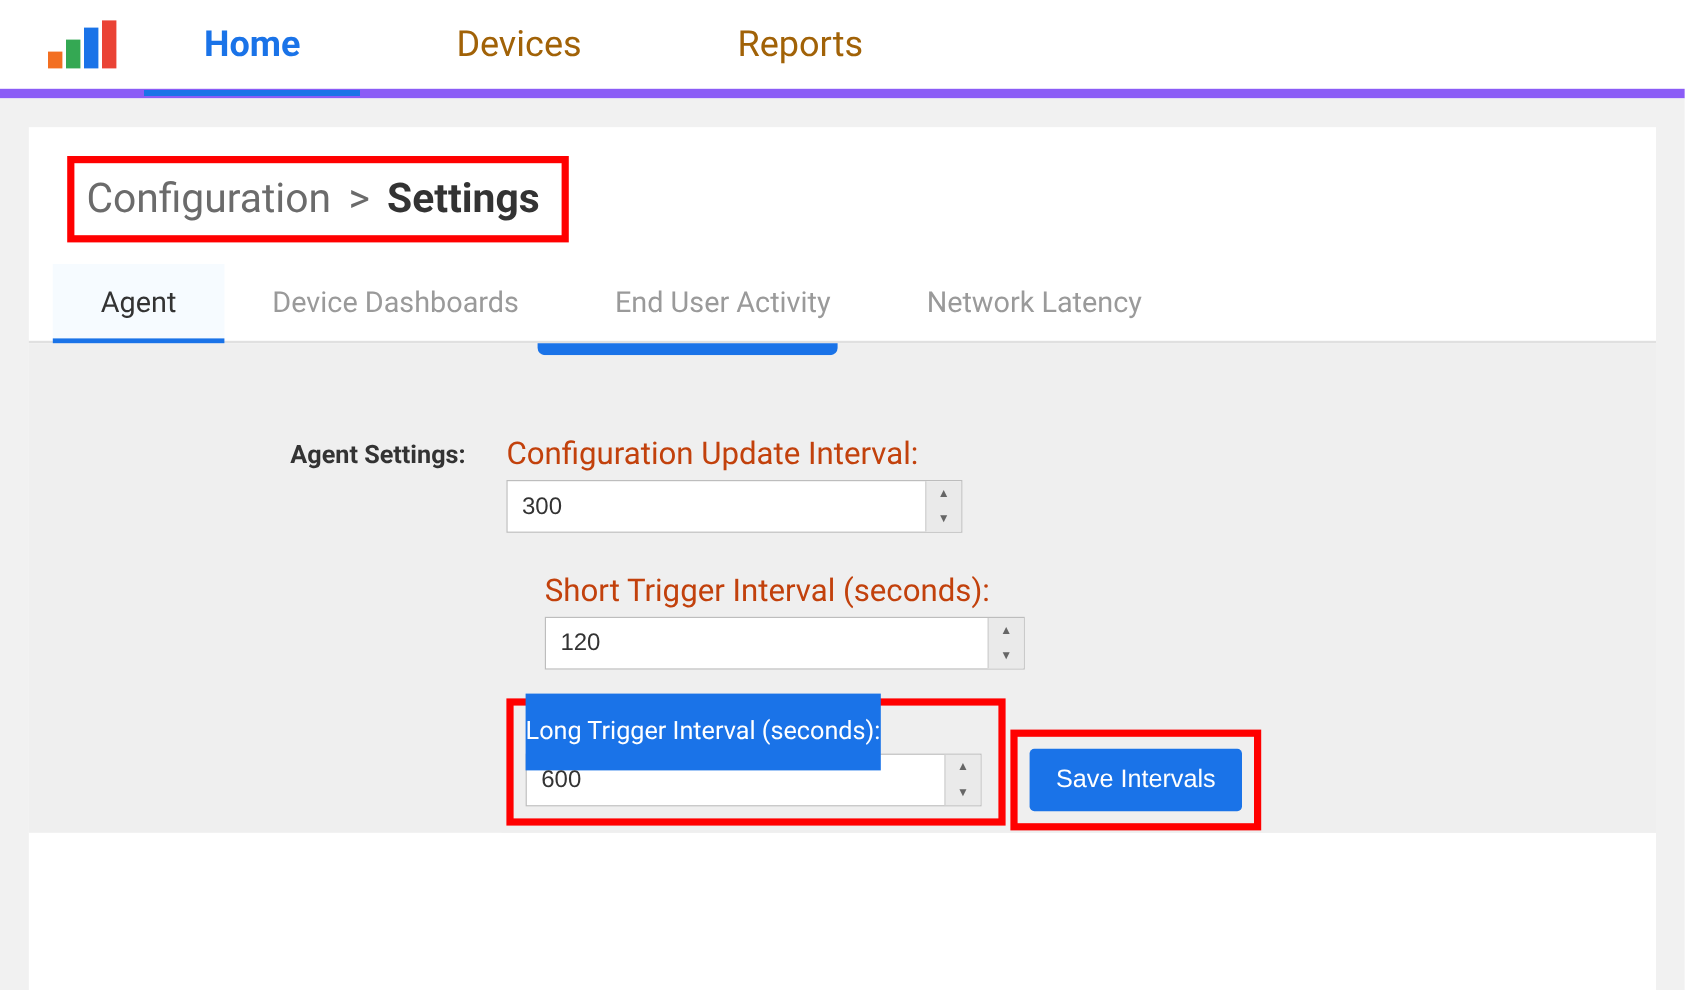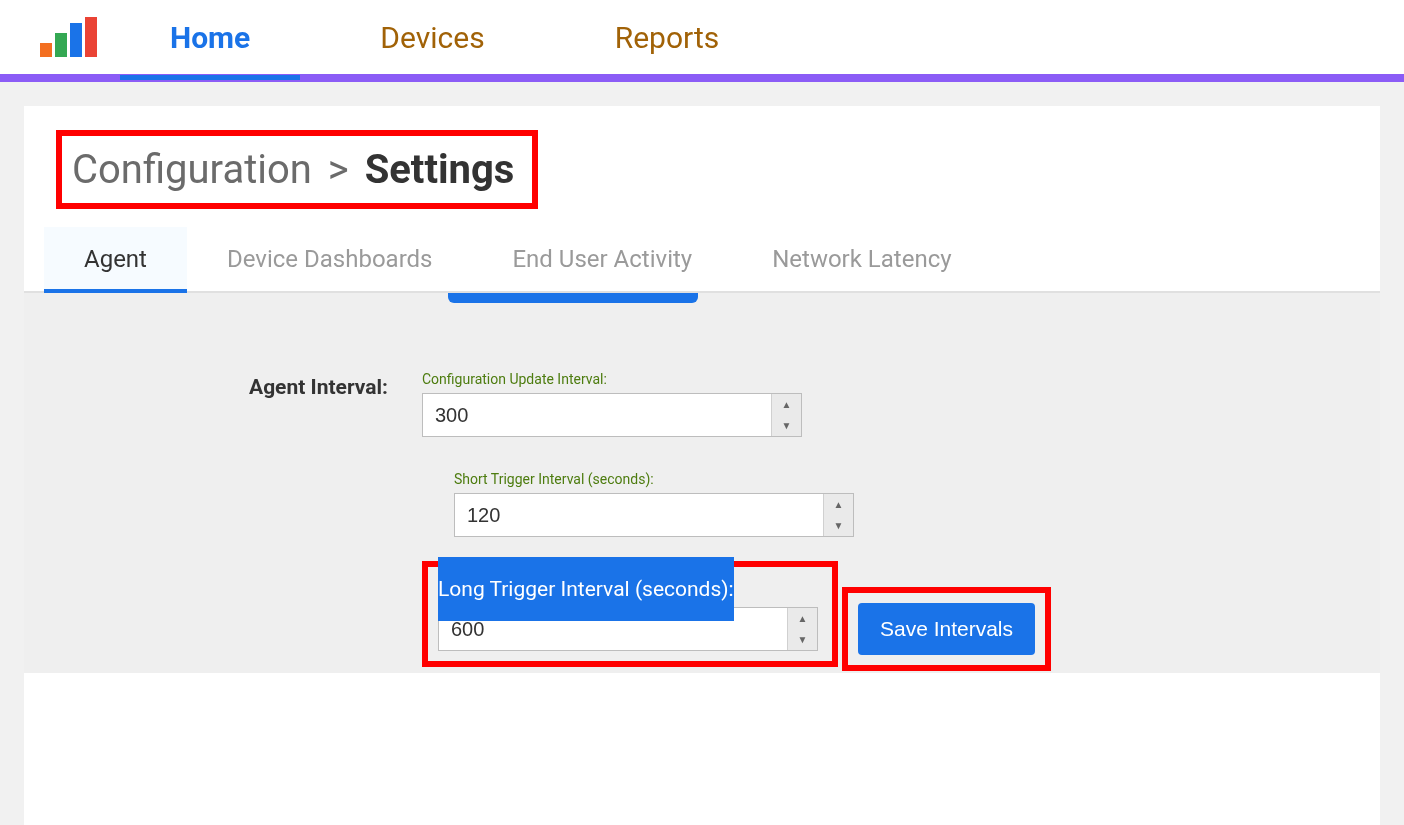--- a/index.html
+++ b/index.html
@@ -57,21 +57,21 @@
     min-height: 719px;
     padding: 0;
   }
   .bc-row { padding: 24px 0 0 0; }
   .breadcrumb-box {
     display: inline-block;
     border: 6px solid #ff0000;
     padding: 10px 18px 10px 10px;
     margin-left: 32px;
   }
-  .breadcrumb { font-size: 40px; color:#6b6b6b; }
+  .breadcrumb { font-size: 34px; color:#6b6b6b; }
   .breadcrumb .sep { margin: 0 6px; }
   .breadcrumb .strong { font-weight: 700; color:#333; }
   .subtabs {
     display: flex;
     margin-top: 18px;
     border-bottom: 2px solid #e0e0e0;
   }
   .subtab {
     font-size: 24px;
     color:#9a9a9a;
@@ -113,22 +113,22 @@
     margin-left: 30px;
     width: 250px;
     height: 10px;
     background:#1a73e8;
     border-radius: 0 0 6px 6px;
   }
   .spacer1 { height: 34px; background:#efefef; }
   .form-stack { padding-top: 68px; }
   .form-group { margin-bottom: 34px; }
   .form-group .label {
-    font-size: 14px;
-    color:#4d7c0f;
+    font-size: 26px;
+    color:#c2410c;
     display: block;
     margin-bottom: 6px;
   }
   .number-field {
     display:flex;
     width: 380px;
     border:1px solid #bdbdbd;
     background:#fff;
     align-items: stretch;
     height: 44px;
@@ -219,21 +219,21 @@
     <div class="subtabs">
       <div class="subtab active">Agent</div>
       <div class="subtab">Device Dashboards</div>
       <div class="subtab">End User Activity</div>
       <div class="subtab">Network Latency</div>
     </div>
 
     <div class="content-area">
 
       <div class="left-col">
-        <span>Agent Interval:</span>
+        <span>Agent Settings:</span>
       </div>
 
       <div class="right-col">
         <div class="blue-sliver"></div>
         <div class="spacer1"></div>
 
         <div class="form-stack" style="padding-top:34px; padding-left:4px;">
 
           <div class="form-group">
             <span class="label">Configuration Update Interval:</span>

